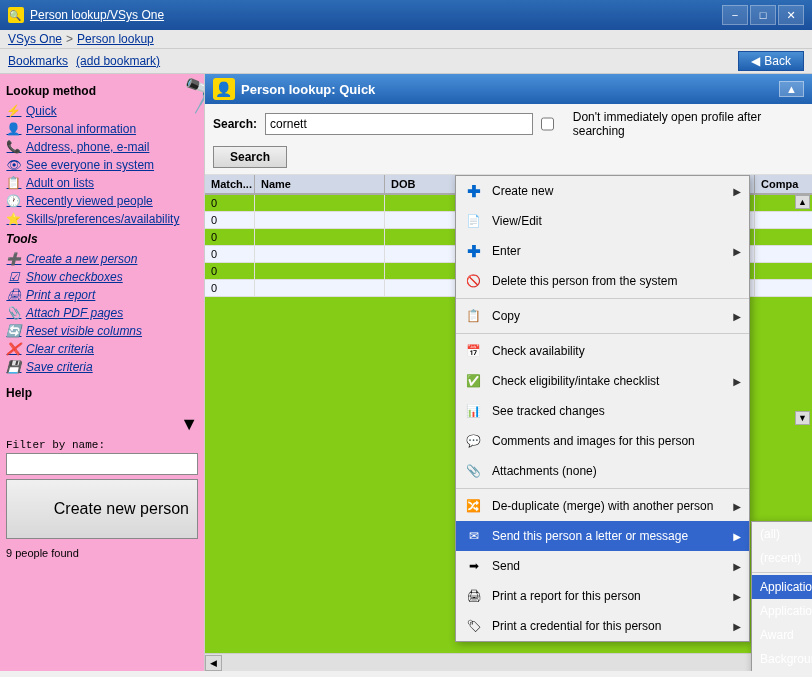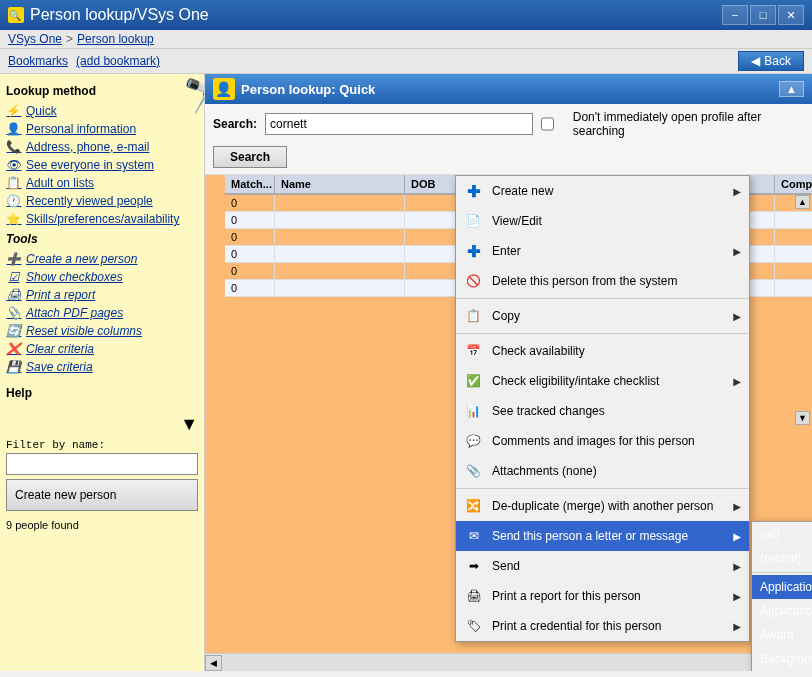--- a/index.html
+++ b/index.html
@@ -10,21 +10,21 @@
       background: linear-gradient(to bottom, #2d6bb5, #1a4f9c);
       color: white;
       height: 30px;
       display: flex;
       align-items: center;
       padding: 0 8px;
       justify-content: space-between;
     }
     .title-bar-left { display: flex; align-items: center; gap: 6px; }
     .title-bar-icon { width: 16px; height: 16px; background: #ffd700; border-radius: 2px; display: flex; align-items: center; justify-content: center; font-size: 10px; }
-    .title-bar-title { font-size: 16px; font-weight: normal; }
+    .title-bar-title { font-size: 12px; font-weight: normal; text-decoration: underline; }
     .title-bar-controls { display: flex; gap: 2px; }
     .title-btn {
       width: 26px; height: 20px; background: rgba(255,255,255,0.15); border: 1px solid rgba(255,255,255,0.3);
       color: white; font-size: 11px; cursor: pointer; display: flex; align-items: center; justify-content: center;
     }
 
     
     .menu-bar {
       background: #e8e8e8;
       border-bottom: 1px solid #ccc;
@@ -47,21 +47,21 @@
       border-bottom: 1px solid #ccc;
     }
     .bookmark-link { font-size: 12px; color: #003399; text-decoration: underline; cursor: pointer; }
 
     
     .main-layout { display: flex; height: calc(677px - 30px - 26px - 24px); }
 
     
     .sidebar {
       width: 205px;
-      background: #fef9c3;
+      background: #f9a8d4;
       border-right: 1px solid #ccc;
       padding: 6px;
       overflow-y: auto;
       flex-shrink: 0;
     }
     .section-title { font-weight: bold; font-size: 12px; margin-bottom: 4px; margin-top: 4px; }
     .sidebar-item {
       display: flex; align-items: center; gap: 4px; padding: 1px 0; cursor: pointer;
       font-size: 12px; color: #003399; text-decoration: underline;
     }
@@ -92,43 +92,43 @@
     .search-btn {
       background: linear-gradient(to bottom, #f0f0f0, #d8d8d8);
       border: 1px solid #888;
       padding: 3px 16px;
       cursor: pointer;
       font-size: 12px;
       font-weight: bold;
     }
 
     
-    .results-area { flex: 1; overflow: hidden; position: relative; background: #fdba74; padding-left: 20px; }
+    .results-area { flex: 1; overflow: hidden; position: relative; background: #84cc16; }
     .table-header {
       display: flex;
       background: #d0d8e8;
       border-bottom: 2px solid #aaa;
       font-size: 11px;
       font-weight: bold;
     }
     .th { padding: 3px 6px; border-right: 1px solid #aaa; flex-shrink: 0; overflow: hidden; }
     .table-body { overflow-y: auto; }
     .table-row { display: flex; border-bottom: 1px solid #ddd; font-size: 11px; }
     .table-row:nth-child(even) { background: #f0f4ff; }
     .td { padding: 2px 6px; border-right: 1px solid #ddd; flex-shrink: 0; overflow: hidden; white-space: nowrap; }
     .filter-label { font-size: 11px; margin-bottom: 2px; font-family: Liberation Mono, monospace; }
     .filter-input { width: 100%; height: 22px; border: 1px solid #888; padding: 2px 4px; font-size: 11px; margin-bottom: 4px; }
     .create-person-btn {
       width: 100%;
       background: linear-gradient(to bottom, #f0f0f0, #d8d8d8);
       border: 1px solid #888;
-      padding: 8px 8px;
+      padding: 20px 8px;
       cursor: pointer;
-      font-size: 12px;
-      text-align: left;
+      font-size: 16px;
+      text-align: right;
     }
 
     
     .context-menu-overlay {
       position: absolute;
       top: 0; left: 0; right: 0; bottom: 0;
       z-index: 100;
     }
     .context-menu {
       position: absolute;

